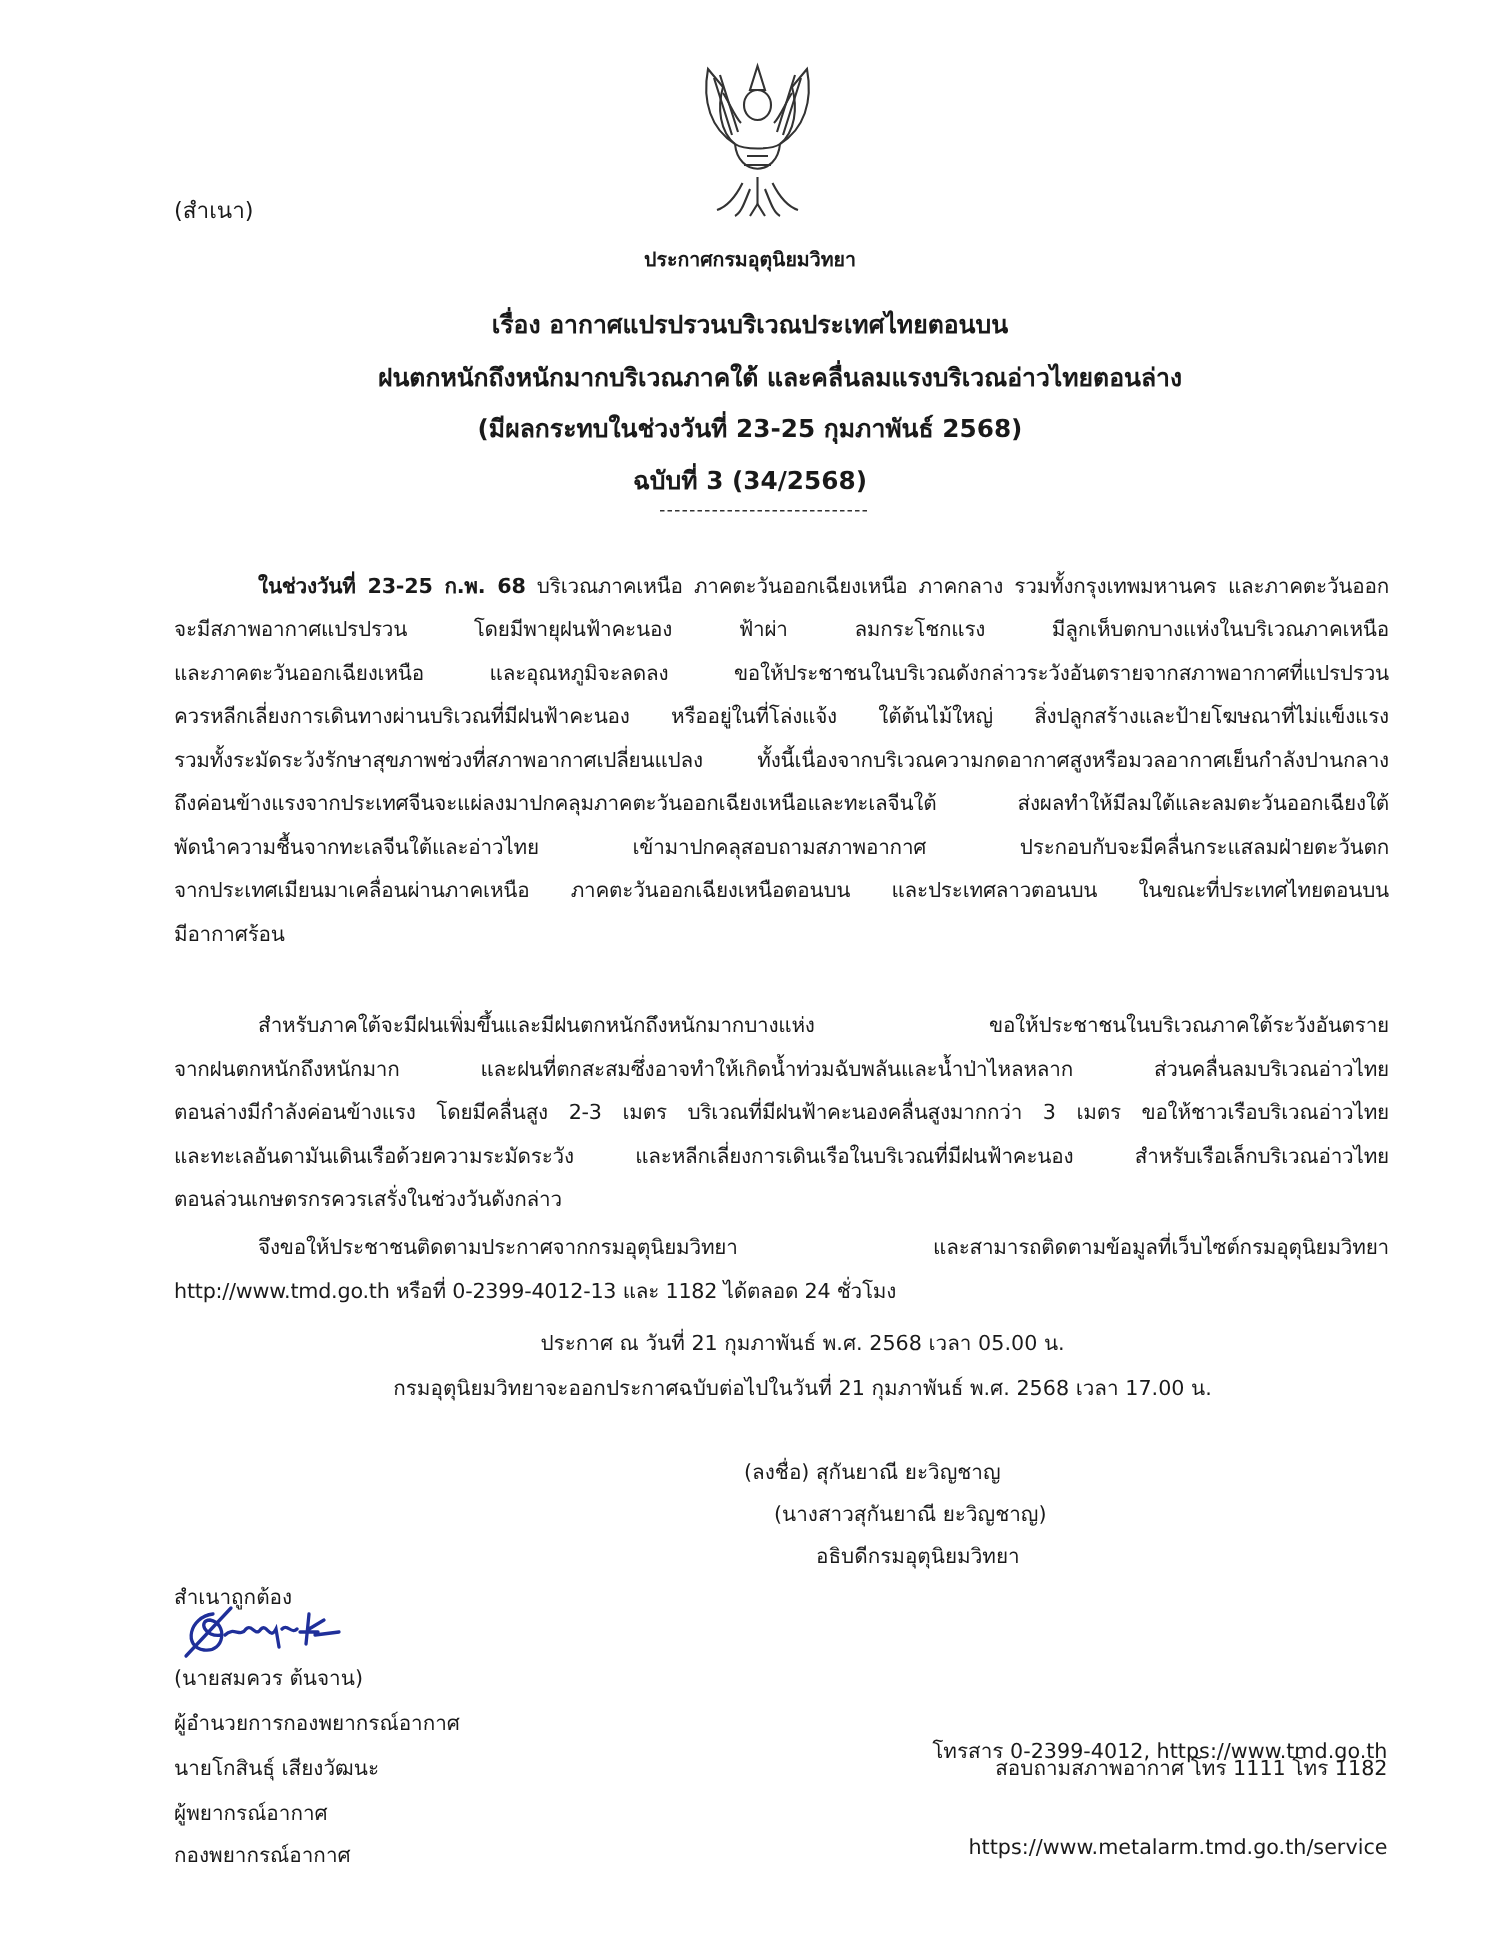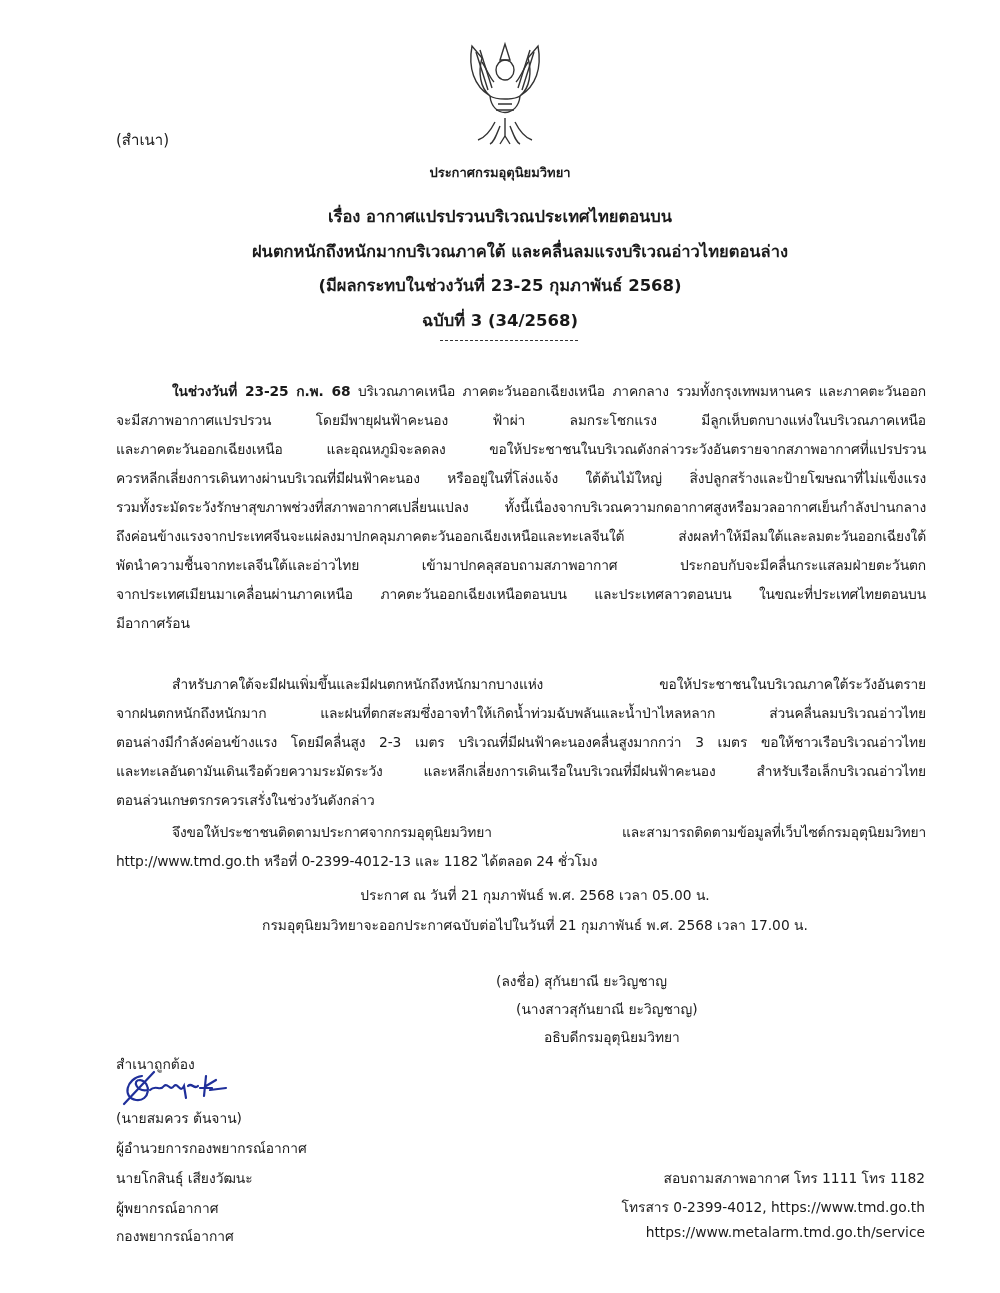--- a/index.html
+++ b/index.html
@@ -33,21 +33,21 @@
   .left-block { left:116px; font-size:13.8px; }
   .l1 { top:1053px; }
   .l2 { top:1107px; }
   .l3 { top:1137px; }
   .l4 { top:1167px; }
   .l5 { top:1197px; }
   .l6 { top:1225px; }
   .sigmark { left:120px; top:1068px; width:110px; height:40px; }
   .right-block { right:75px; font-size:13.8px; text-align:center; }
   .r1 { top:1167px; }
-  .r2 { top:1196px; }
+  .r2 { top:1156px; }
   .r3 { top:1224px; }
 </style>
 </head>
 <body>
 
 <div class="abs emblem">
   <svg viewBox="0 0 110 110" width="110" height="110">
     <g fill="none" stroke="#333" stroke-width="1.4">
       <path d="M22 8 C18 30, 24 48, 40 58 C30 50, 28 34, 32 20 Z"></path>
       <path d="M88 8 C92 30, 86 48, 70 58 C80 50, 82 34, 78 20 Z"></path>

